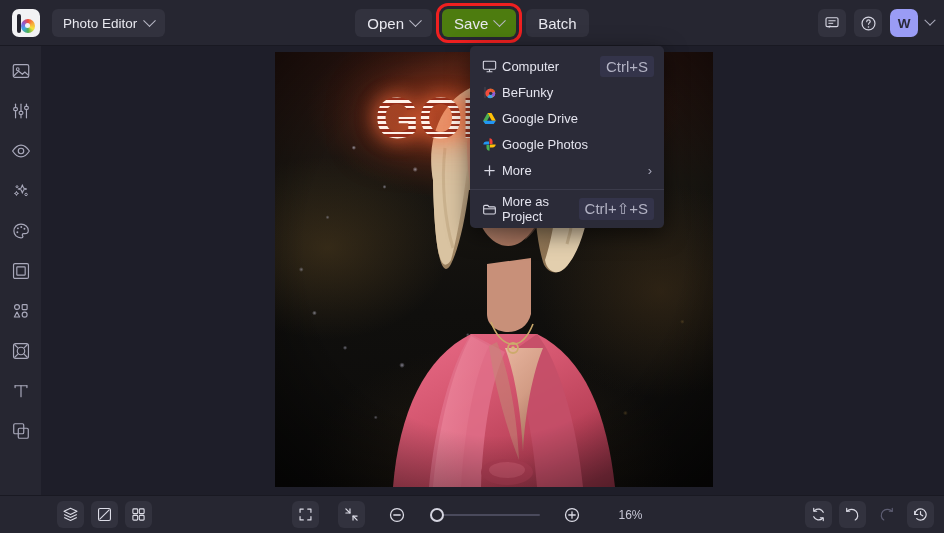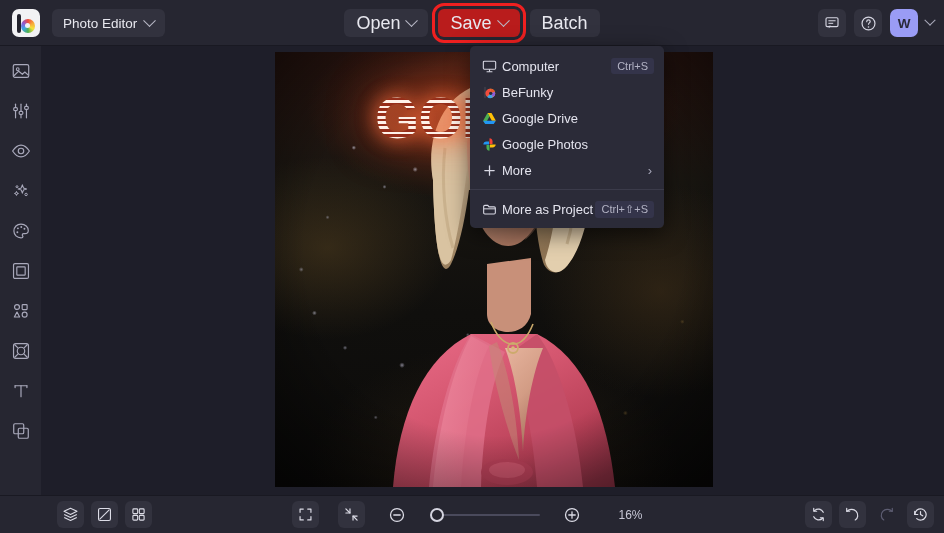--- a/index.html
+++ b/index.html
@@ -67,24 +67,24 @@
 
   .center-btns {
     position: absolute; left: 0; top: 0; width: 944px; height: 46px;
     display: flex; align-items: center; justify-content: center; gap: 10px;
     pointer-events: none;
   }
   .tbtn {
     height: 28px; padding: 0 12px;
     background: #32323e; border-radius: 6px;
     display: flex; align-items: center; gap: 7px;
-    color: #e8e8ef; font-size: 18px; cursor: pointer;
+    color: #e8e8ef; font-size: 15px; cursor: pointer;
     pointer-events: auto;
   }
-  .tbtn.active { background: #b91c1c; }
+  .tbtn.active { background: #4d7c0f; }
   .tbtn.highlight {
     outline: 3px solid #ef2020;
     outline-offset: 3px;
   }
 
   .right-btns {
     position: absolute; right: 10px; top: 9px;
     display: flex; align-items: center; gap: 8px;
   }
   .icon-sq {
@@ -216,21 +216,21 @@
   .mi-icon {
     width: 20px; height: 18px;
     display: flex; align-items: center; justify-content: flex-start;
     flex: 0 0 20px;
   }
   .mi-label {
     color: #e4e4ee; font-size: 13px;
     flex: 1 1 auto;
   }
   .mi-short {
-    font-size: 11px; color: #b3b3c4;
+    font-size: 15px; color: #b3b3c4;
     background: #34344a;
     border-radius: 3px;
     padding: 2px 6px;
   }
   .mi-arrow {
     color: #a6a6b8; font-size: 13px; padding-right: 2px;
   }
   .menu-div {
     height: 1px; background: #3b3b4a;
     margin: 6px 0 6px 0;

